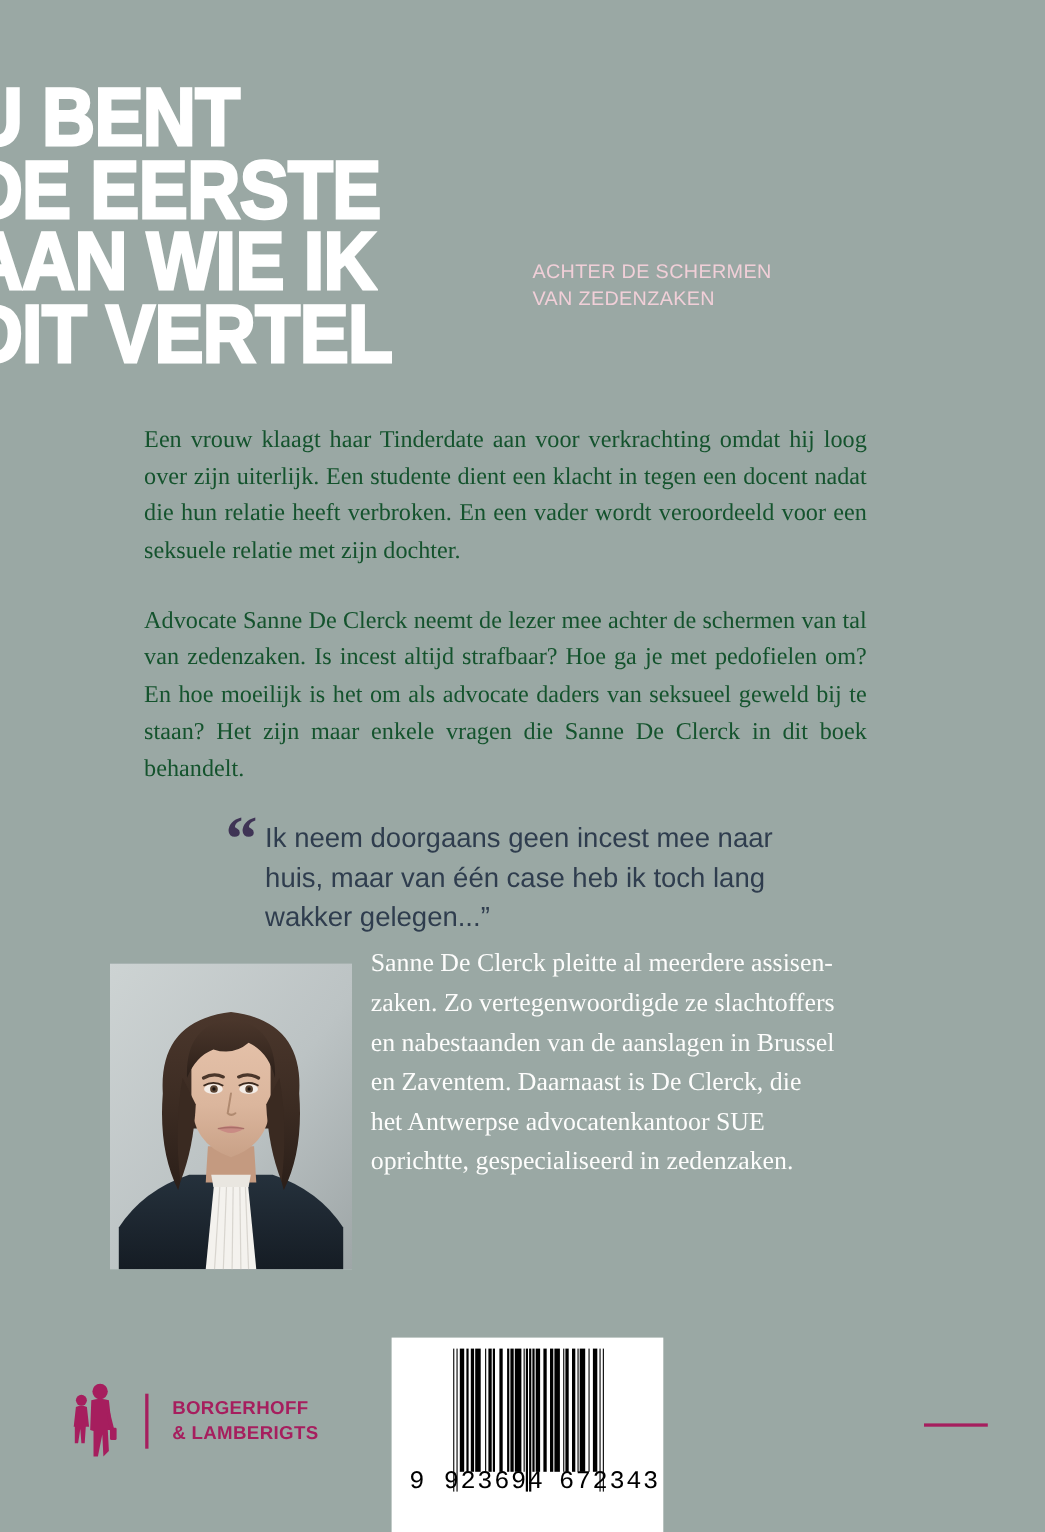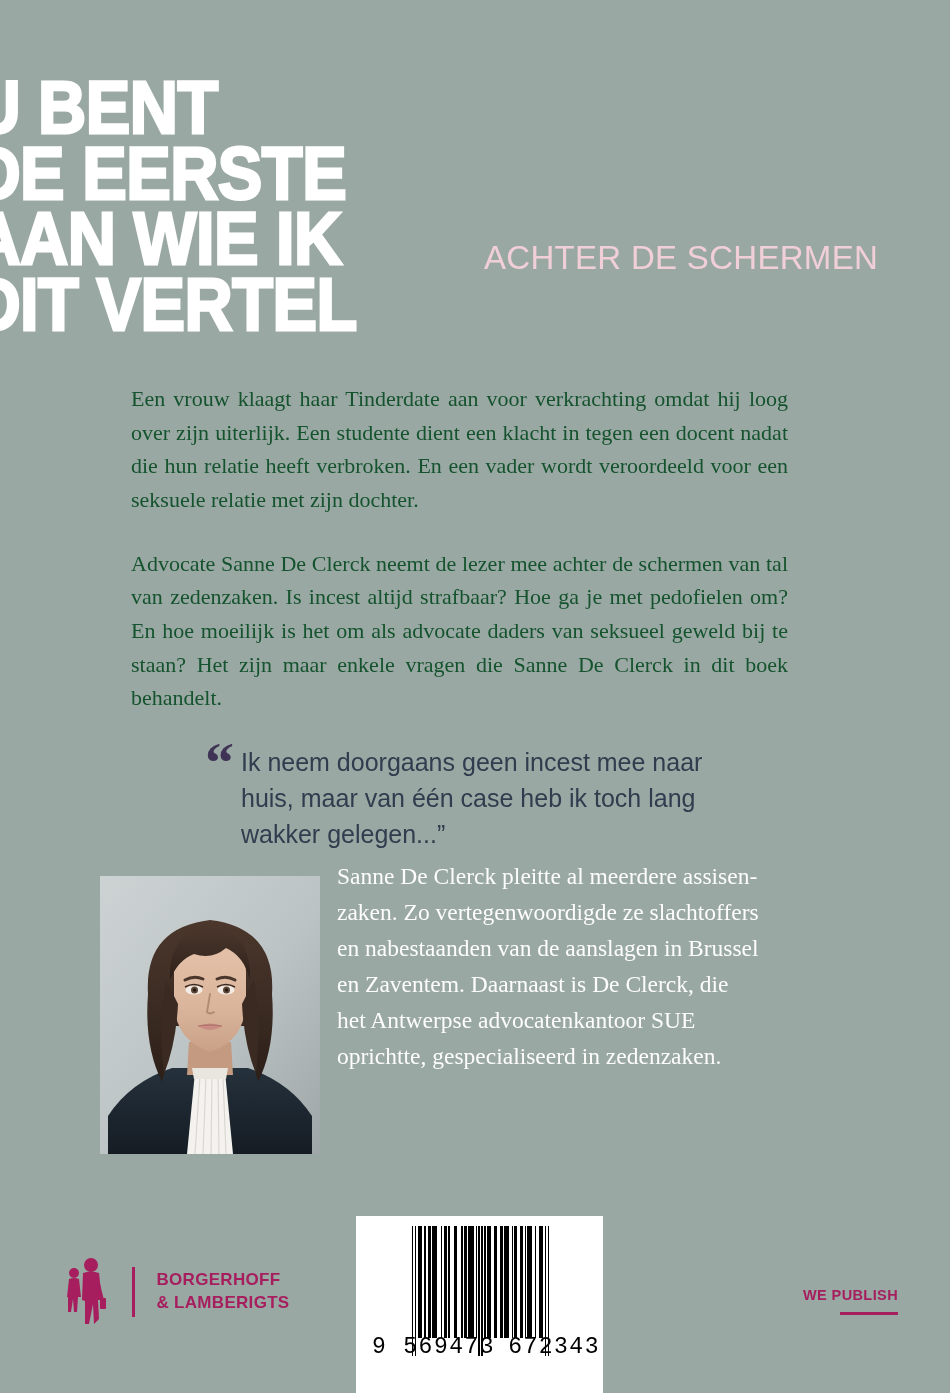--- a/index.html
+++ b/index.html
@@ -50,21 +50,21 @@
     position: absolute;
     left: 484px;
     top: 236px;
     width: 380px;
   }
   .subtitle-line {
     display: block;
     color: #f1cfd8;
     font-family: "Liberation Sans", sans-serif;
     font-weight: 400;
-    font-size: 33px;
+    font-size: 18px;
     line-height: 1.32;
     letter-spacing: 0.3px;
     text-transform: uppercase;
     white-space: nowrap;
   }
 
   
   .blurb {
     position: absolute;
     left: 131px;
@@ -261,20 +261,21 @@
 
   <div class="title-block">
     <span class="title-line">U BENT</span>
     <span class="title-line">DE EERSTE</span>
     <span class="title-line">AAN WIE IK</span>
     <span class="title-line">DIT VERTEL</span>
   </div>
 
   <div class="subtitle-block">
     <span class="subtitle-line">ACHTER DE SCHERMEN</span>
+    <span class="subtitle-line">VAN ZEDENZAKEN</span>
   </div>
 
   <div class="blurb">
     <p>Een vrouw klaagt haar Tinderdate aan voor verkrachting omdat hij loog over zijn uiterlijk. Een studente dient een klacht in tegen een docent nadat die hun relatie heeft verbroken. En een vader wordt veroordeeld voor een seksuele relatie met zijn dochter.</p>
     <p>Advocate Sanne De Clerck neemt de lezer mee achter de schermen van tal van zedenzaken. Is incest altijd strafbaar? Hoe ga je met pedofielen om? En hoe moeilijk is het om als advocate  daders van seksueel geweld bij te staan? Het zijn maar enkele vragen die Sanne De Clerck in dit boek behandelt.</p>
   </div>
 
   <div class="pullquote">
     <span class="quote-mark">“</span>
     <span class="quote-text">Ik neem doorgaans geen incest mee naar huis, maar van één case heb ik toch lang wakker gelegen...”</span>
@@ -410,21 +411,21 @@
         <i style="width: 1.45px; margin-right: 0px;"></i>
         <i style="width: 2.9px; background: transparent; margin-right: 0px;"></i>
         <i style="width: 4.35px; margin-right: 0px;"></i>
         <i style="width: 1.45px; background: transparent; margin-right: 0px;"></i>
         <i class="guard" style="width: 1.45px; margin-right: 0px;"></i>
         <i style="width: 1.45px; background: transparent; margin-right: 0px;"></i>
         <i class="guard" style="width: 1.45px; margin-right: 0px;"></i>
       </div>
     <div class="barcode-digits">
       <span class="d-first">9</span>
-      <span class="d-left">569473</span>
+      <span class="d-left">923694</span>
       <span class="d-right">672343</span>
     </div>
   </div>
 
   <div class="publisher">
     <span class="publisher-figures">
       <svg viewBox="0 0 58 72" width="58" height="72">
         <g fill="#a61e5e">
 
           <circle cx="14" cy="17" r="5"></circle>
@@ -439,17 +440,16 @@
       </svg>
     </span>
     <span class="publisher-rule"></span>
     <span class="publisher-name">
       <span>BORGERHOFF</span><br>
       <span>&amp; LAMBERIGTS</span>
     </span>
   </div>
 
   <div class="web-block">
-    <div class="we-publish">WE PUBLISH</div>
     <div class="web-underline"></div>
   </div>
 
 </div>
 
 </body></html>

